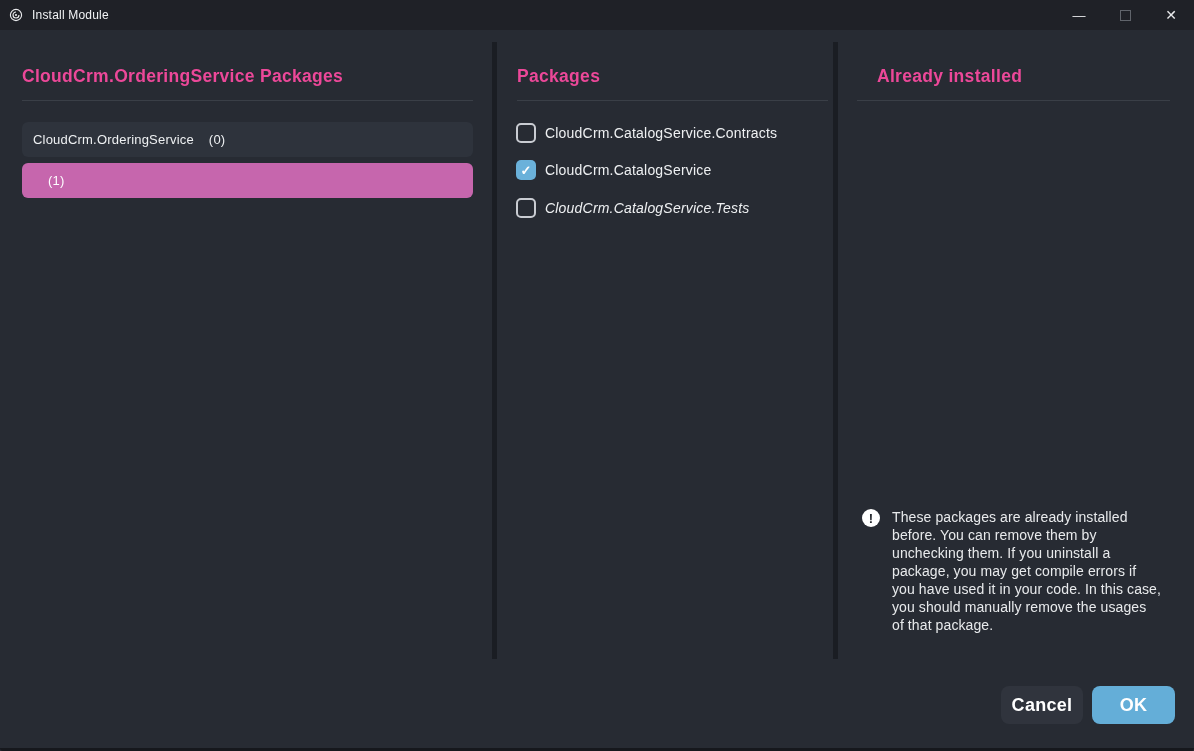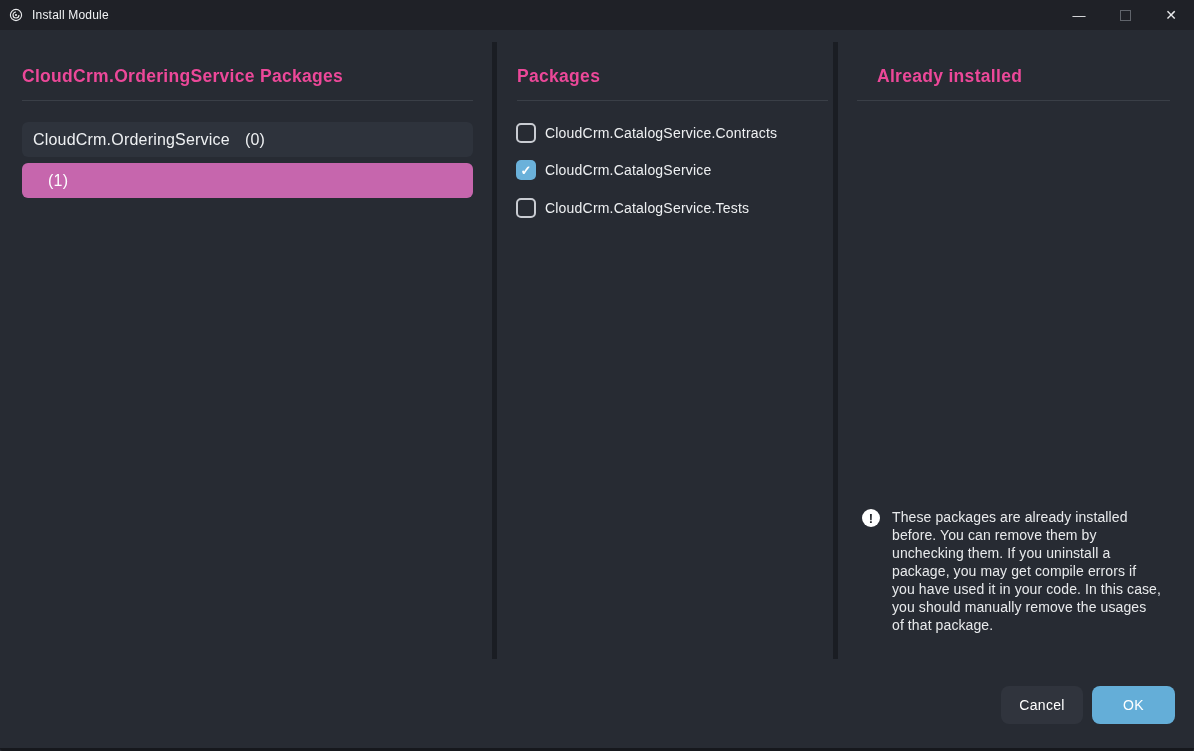--- a/index.html
+++ b/index.html
@@ -28,44 +28,44 @@
   .hr-left{left:22px;width:451px;}
   .hr-mid{left:517px;width:311px;}
   .hr-right{left:857px;width:313px;}
   
   .v-divider{position:absolute;top:42px;width:5px;height:617px;background:#1a1d23;}
   .vd-1{left:492px;}
   .vd-2{left:833px;}
   
   .module-item{position:absolute;left:22px;width:451px;height:35px;border-radius:6px;
     display:flex;align-items:center;padding-left:11px;box-sizing:border-box;
-    color:#eef0f2;font-size:16px;font-weight:500;cursor:pointer;letter-spacing:.2px;}
+    color:#eef0f2;font-size:13px;font-weight:500;cursor:pointer;letter-spacing:.2px;}
   .module-item.row-0{top:122px;background:#2e333c;}
   .module-item.row-1{top:163px;background:#c666ad;color:#fdfdfe;}
   .module-count{margin-left:15px;}
   
   .package-row{position:absolute;left:516px;height:24px;display:flex;align-items:center;
     gap:9px;cursor:pointer;}
   .pk-0{top:121px;}
   .pk-1{top:158px;}
-  .pk-2{top:196px;}
+  .pk-2{top:196px;font-style:italic;}
   .checkbox{width:20px;height:20px;border-radius:5px;box-sizing:border-box;flex:0 0 auto;
     border:2px solid #c9ccd2;background:transparent;display:flex;align-items:center;
     justify-content:center;color:transparent;font-size:13px;font-weight:700;}
   .checkbox.checked{border:none;background:#6ab1da;color:#ffffff;}
   .package-label{color:#eef0f2;font-size:14px;font-weight:500;letter-spacing:.2px;}
   
   .info-icon{position:absolute;left:862px;top:509px;width:18px;height:18px;border-radius:50%;
     background:#ffffff;color:#23262c;font-weight:700;font-size:13px;display:flex;
     align-items:center;justify-content:center;}
   .note-text{position:absolute;left:892px;top:508px;width:270px;color:#e8eaec;
     font-size:14px;line-height:18px;font-weight:400;letter-spacing:.1px;}
   
   .btn{position:absolute;top:686px;height:38px;border-radius:8px;display:flex;
-    align-items:center;justify-content:center;font-weight:400;font-size:14px;
+    align-items:center;justify-content:center;font-weight:700;font-size:18px;
     color:#ffffff;cursor:pointer;letter-spacing:.3px;}
   .btn-cancel{left:1001px;width:82px;background:#30343d;}
   .btn-ok{left:1092px;width:83px;background:#64aed8;}
   .bottom-edge{position:absolute;left:0;right:0;bottom:0;height:3px;background:#16181d;
     border-radius:0 0 6px 6px;}
 </style>
 </head>
 <body>
 
 <div class="window">

